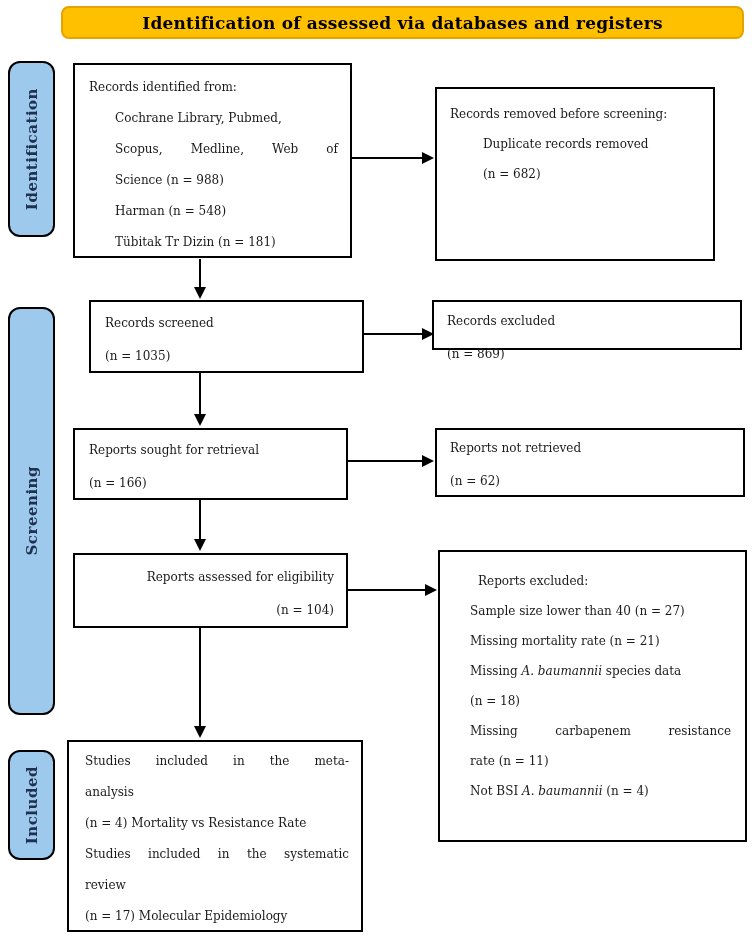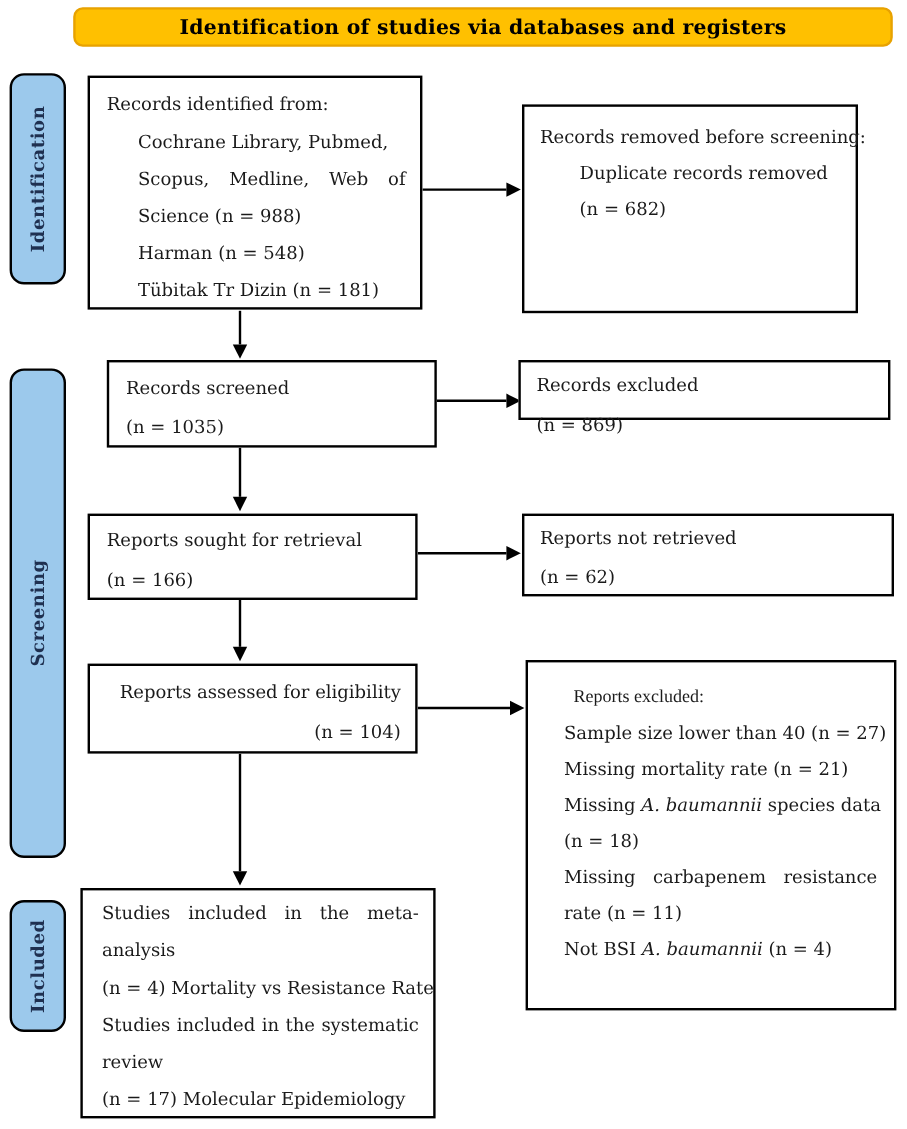--- a/index.html
+++ b/index.html
@@ -27,36 +27,36 @@
   }
   .stage .v{
     writing-mode:vertical-rl;transform:rotate(180deg);
     font-weight:bold;font-size:15px;color:var(--stage-text);white-space:nowrap;letter-spacing:.5px;
   }
   #stage-identification{top:61px;height:176px;}
   #stage-screening{top:307px;height:408px;}
   #stage-included{top:750px;height:110px;}
   .fbox{
     position:absolute;background:#ffffff;border:2px solid var(--box-border);
-    box-sizing:border-box;font-size:15px;z-index:1;
+    box-sizing:border-box;font-size:12px;z-index:1;
   }
   .fbox .line{white-space:nowrap;}
   .fbox .line.justify{white-space:normal;text-align:justify;text-align-last:justify;}
   .fbox .line.indent{margin-left:26px;}
   .fbox .it{font-style:italic;}
   #box-records-identified{left:73px;top:63px;width:279px;height:195px;padding:7px 12px 0 14px;line-height:31px;}
   #box-records-removed{left:435px;top:63px;width:280px;height:174px;padding:10px 12px 0 13px;line-height:30px;margin-top:24px;}
   #box-records-removed .indent{margin-left:33px;}
   #box-records-screened{left:89px;top:300px;width:275px;height:73px;padding:5px 12px 0 14px;line-height:33px;}
   #box-records-excluded{left:432px;top:300px;width:310px;height:50px;padding:3px 12px 0 13px;line-height:33px;}
   #box-reports-sought{left:73px;top:428px;width:275px;height:72px;padding:4px 12px 0 14px;line-height:33px;}
   #box-reports-not-retrieved{left:435px;top:428px;width:310px;height:69px;padding:2px 12px 0 13px;line-height:33px;}
   #box-reports-assessed{left:73px;top:553px;width:275px;height:75px;padding:6px 12px 0 14px;line-height:33px;text-align:right;}
   #box-reports-excluded{left:438px;top:550px;width:309px;height:292px;padding:14px 14px 0 30px;line-height:30px;}
-  #box-reports-excluded .indent{margin-left:8px;font-family:Liberation Serif, serif;}
+  #box-reports-excluded .indent{margin-left:8px;}
   #box-studies-included{left:67px;top:740px;width:296px;height:192px;padding:4px 12px 0 16px;line-height:31px;}
 </style>
 </head>
 <body>
 
 <div id="canvas">
 
   <svg id="arrow-layer" viewBox="0 0 756 941" xmlns="http://www.w3.org/2000/svg">
       <g>
         <line x1="352" y1="158" x2="422" y2="158" stroke="#000000" stroke-width="2"></line>
@@ -86,21 +86,21 @@
         <line x1="348" y1="590" x2="425" y2="590" stroke="#000000" stroke-width="2"></line>
         <polygon points="425,584 437,590 425,596" fill="#000000"></polygon>
       </g>
       <g>
         <line x1="200" y1="628" x2="200" y2="726" stroke="#000000" stroke-width="2"></line>
         <polygon points="194,726 206,726 200,738" fill="#000000"></polygon>
       </g>
     </svg>
 
   <div class="banner">
-    <span class="t">Identification of studies via databases and registers</span>
+    <span class="t">Identification of assessed via databases and registers</span>
   </div>
 
   <div class="stage" id="stage-identification">
     <span class="v">Identification</span>
   </div>
   <div class="stage" id="stage-screening">
     <span class="v">Screening</span>
   </div>
   <div class="stage" id="stage-included">
     <span class="v">Included</span>

